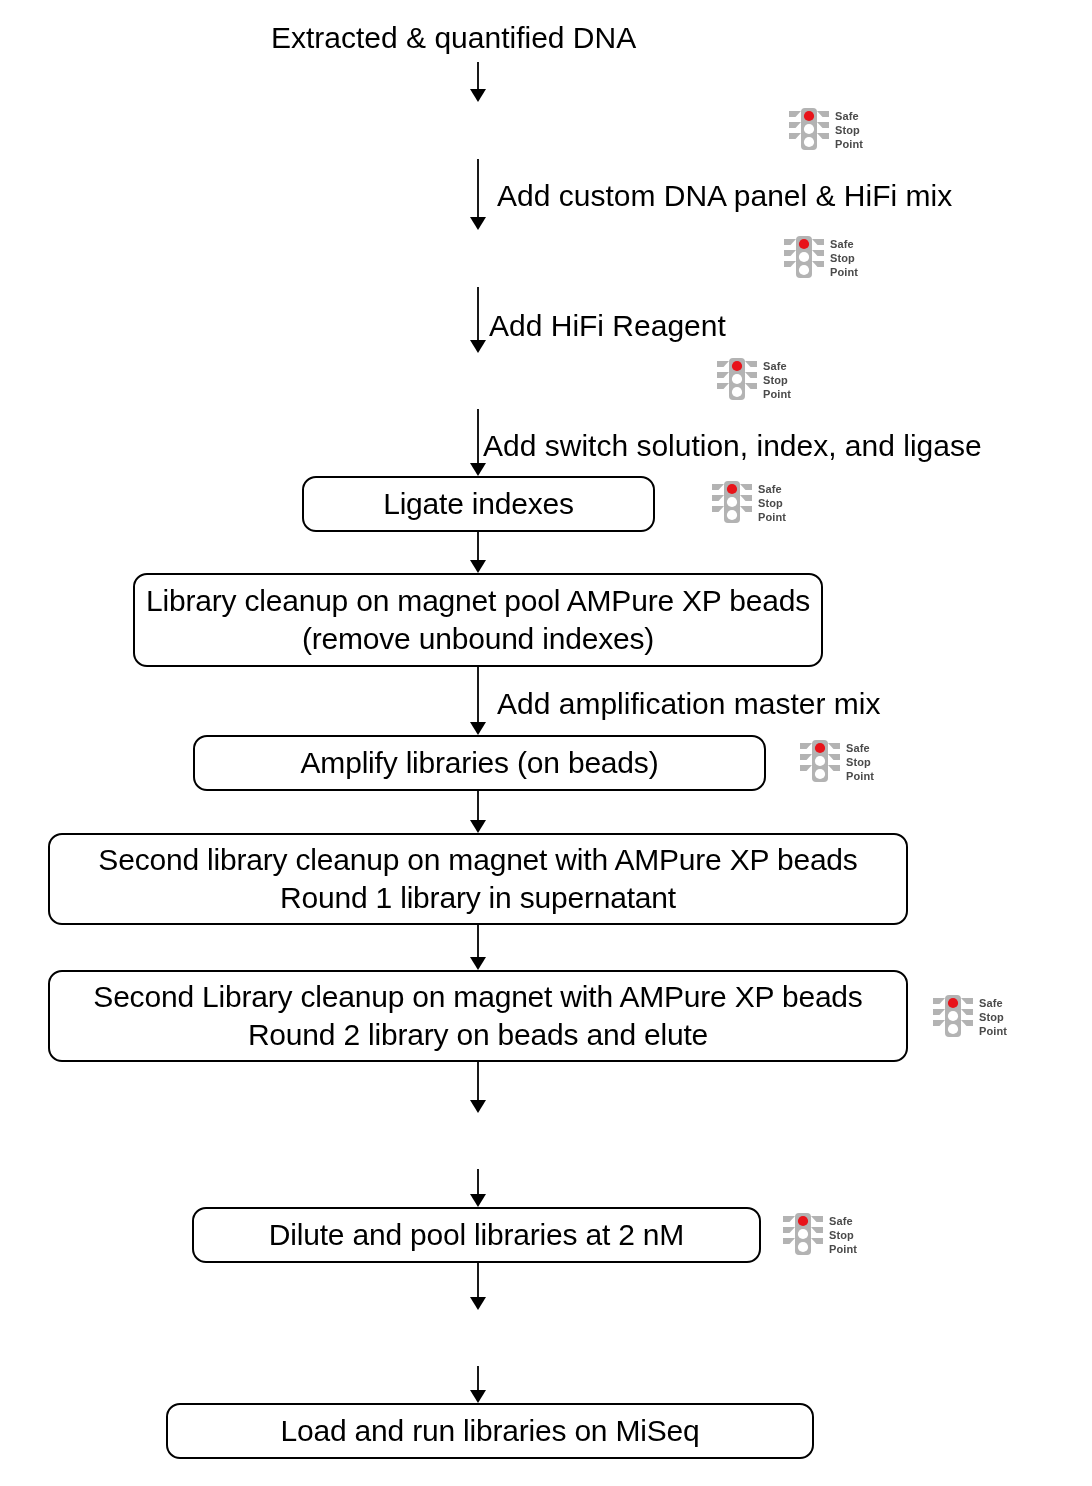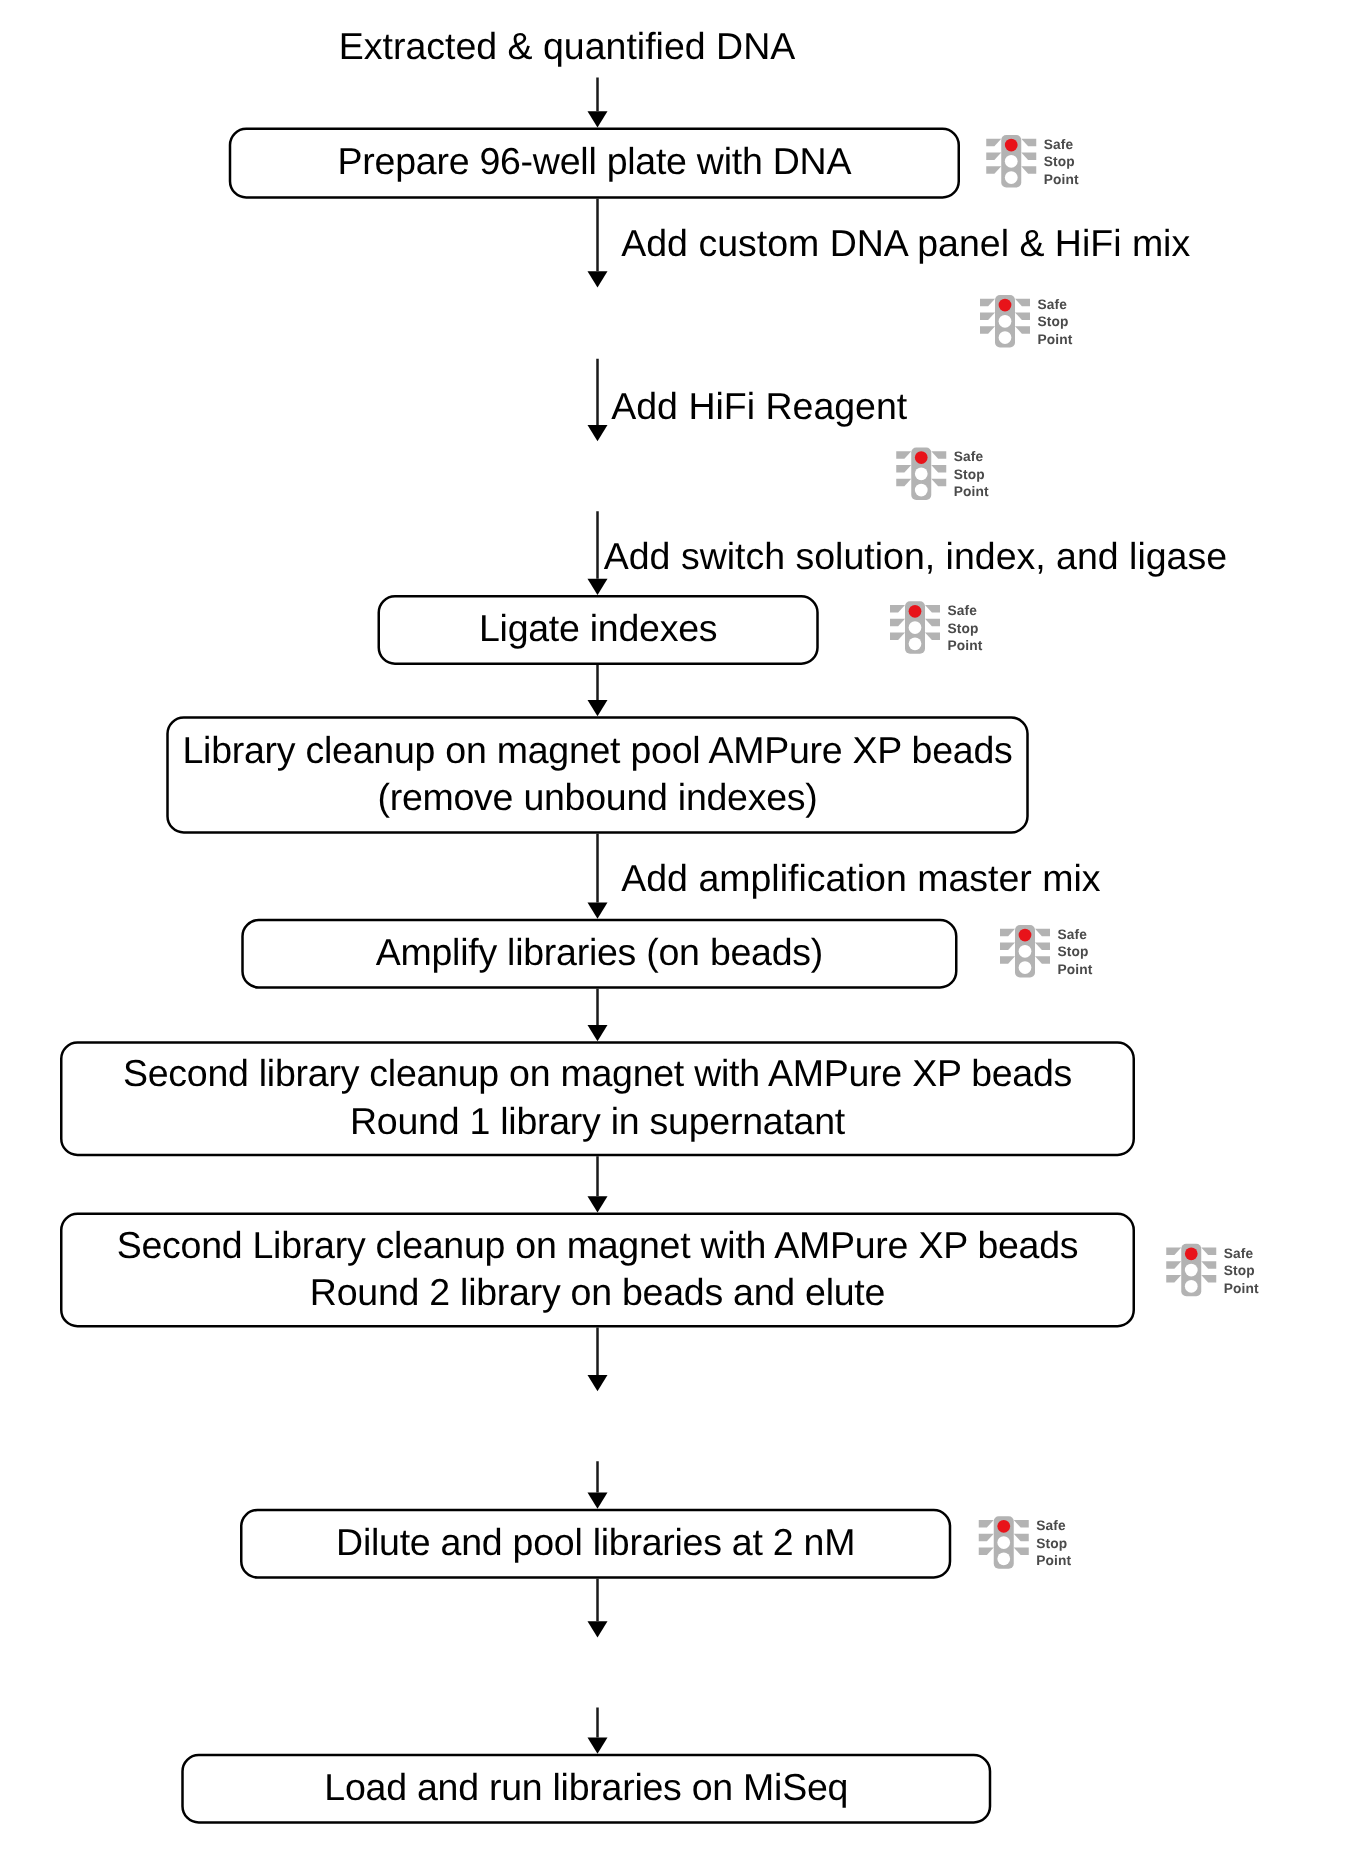--- a/index.html
+++ b/index.html
@@ -107,23 +107,20 @@
 
 <div id="canvas">
 
   <div class="caption" style="left:271px; top:20px;">Extracted &amp; quantified DNA</div>
 
   <div class="connector" style="left:462px; top:62px; width:32px; height:40px;">
     <div class="shaft" style="height:27px;"></div>
     <div class="head"></div>
   </div>
 
-  <div class="node" style="left:183px; top:102px; width:585px; height:57px;">
-    <span class="label">Prepare 96-well plate with DNA</span>
-  </div>
   <div class="sspoint" style="left:786px; top:106px;">
     <svg width="46" height="48" viewBox="0 0 46 48">
       <g fill="#b3b3b3">
         <path d="M3 5 L15 5 L9.5 11 L3 11 Z"></path>
         <path d="M3 16 L15 16 L9.5 22 L3 22 Z"></path>
         <path d="M3 27 L15 27 L9.5 33 L3 33 Z"></path>
         <path d="M31 5 L43 5 L43 11 L36.5 11 Z"></path>
         <path d="M31 16 L43 16 L43 22 L36.5 22 Z"></path>
         <path d="M31 27 L43 27 L43 33 L36.5 33 Z"></path>
       </g>
@@ -345,17 +342,17 @@
     <div class="shaft" style="height:34px;"></div>
     <div class="head"></div>
   </div>
 
 
   <div class="connector" style="left:462px; top:1366px; width:32px; height:37px;">
     <div class="shaft" style="height:24px;"></div>
     <div class="head"></div>
   </div>
 
-  <div class="node" style="left:145px; top:1403px; width:648px; height:56px;">
+  <div class="node" style="left:166px; top:1403px; width:648px; height:56px;">
     <span class="label">Load and run libraries on MiSeq</span>
   </div>
 
 </div>
 
 </body></html>

